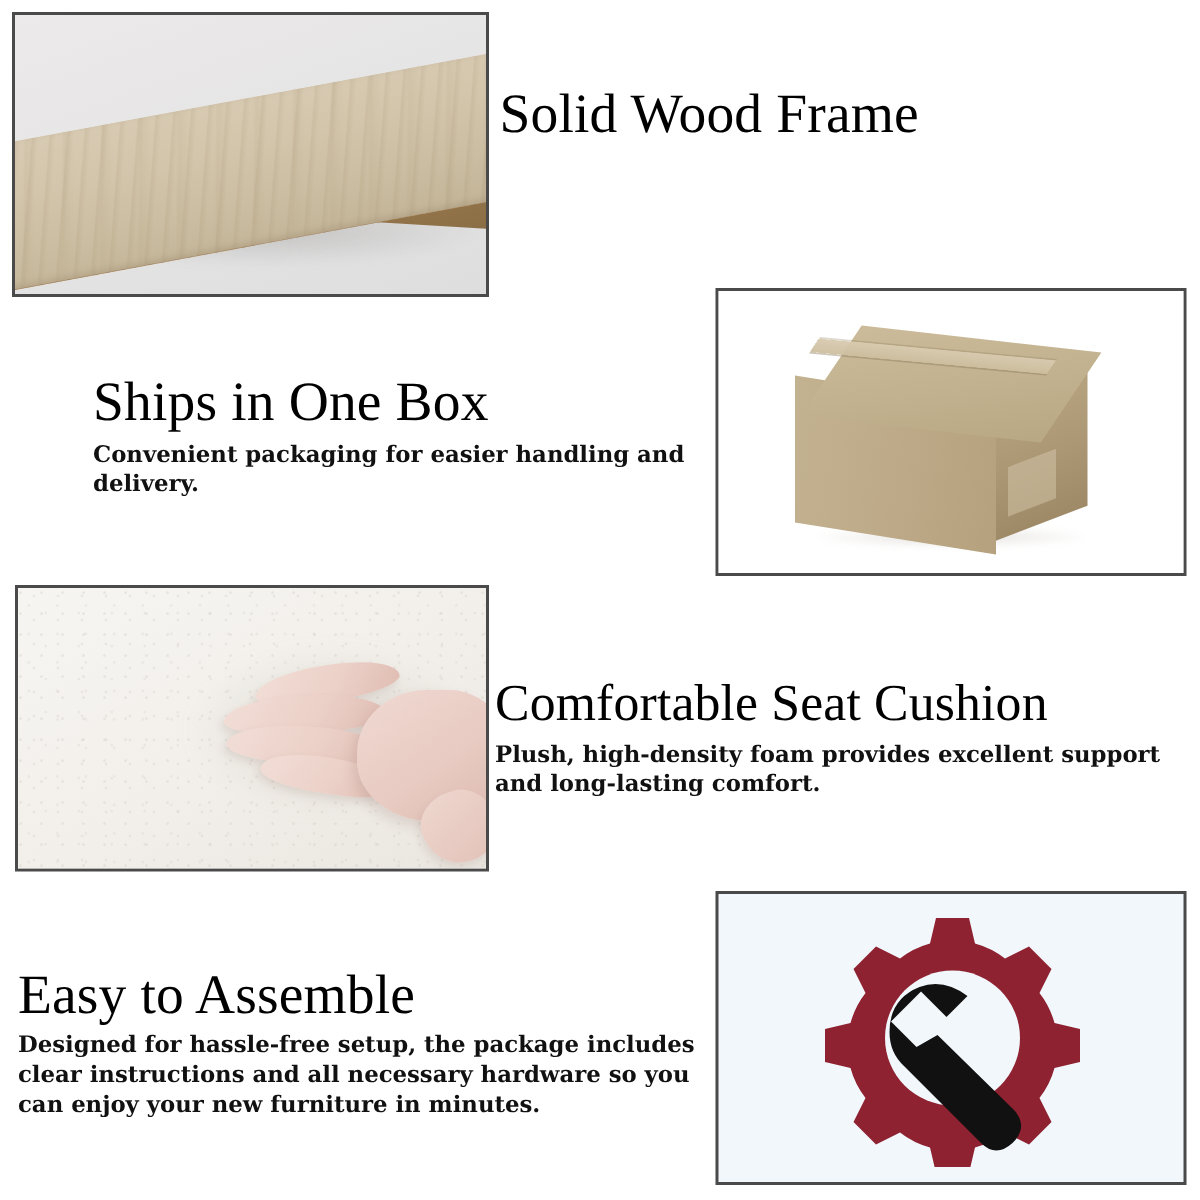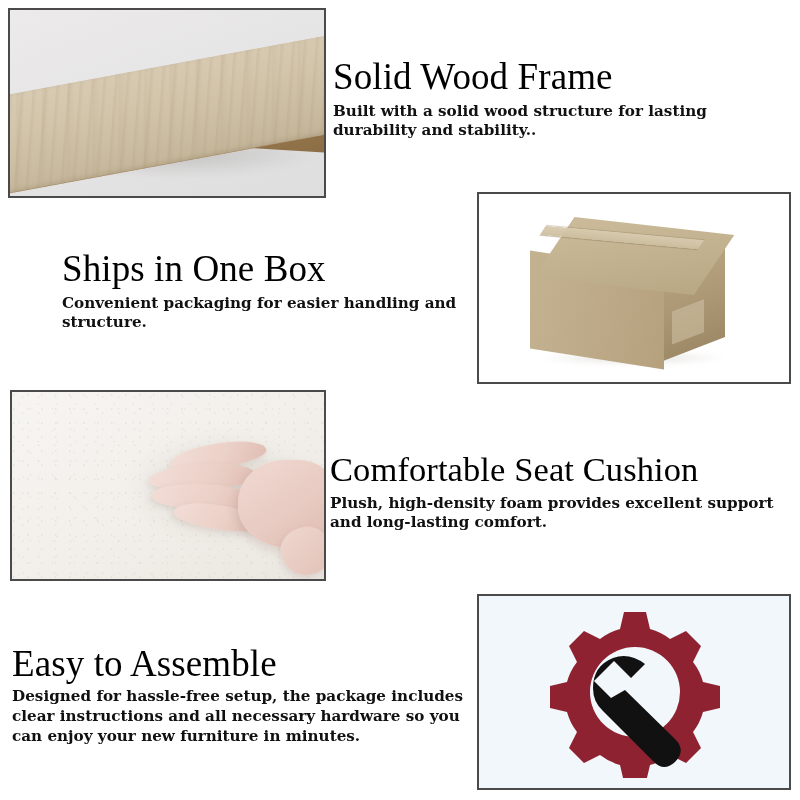--- a/index.html
+++ b/index.html
@@ -246,26 +246,25 @@
   <div class="panel panel-wood">
     <div class="wood-bg"></div>
     <div class="wood-shadow"></div>
     <div class="plank-end"></div>
     <div class="plank-edge"></div>
     <div class="plank-top"></div>
   </div>
 
   <div class="tblock t-wood">
     <h2>Solid Wood Frame</h2>
-    <p>Built with a solid wood structure for lasting durability and stability..</p>
   </div>
 
   <div class="tblock t-box">
     <h2>Ships in One Box</h2>
-    <p>Convenient packaging for easier handling and structure.</p>
+    <p>Convenient packaging for easier handling and delivery.</p>
   </div>
 
   <div class="panel panel-box">
     <div class="box-bg"></div>
     <div class="box-wrap">
       <div class="bx-shadow"></div>
       <div class="bx-side"></div>
       <div class="bx-front"></div>
       <div class="bx-top"></div>
       <div class="bx-tape"></div>

